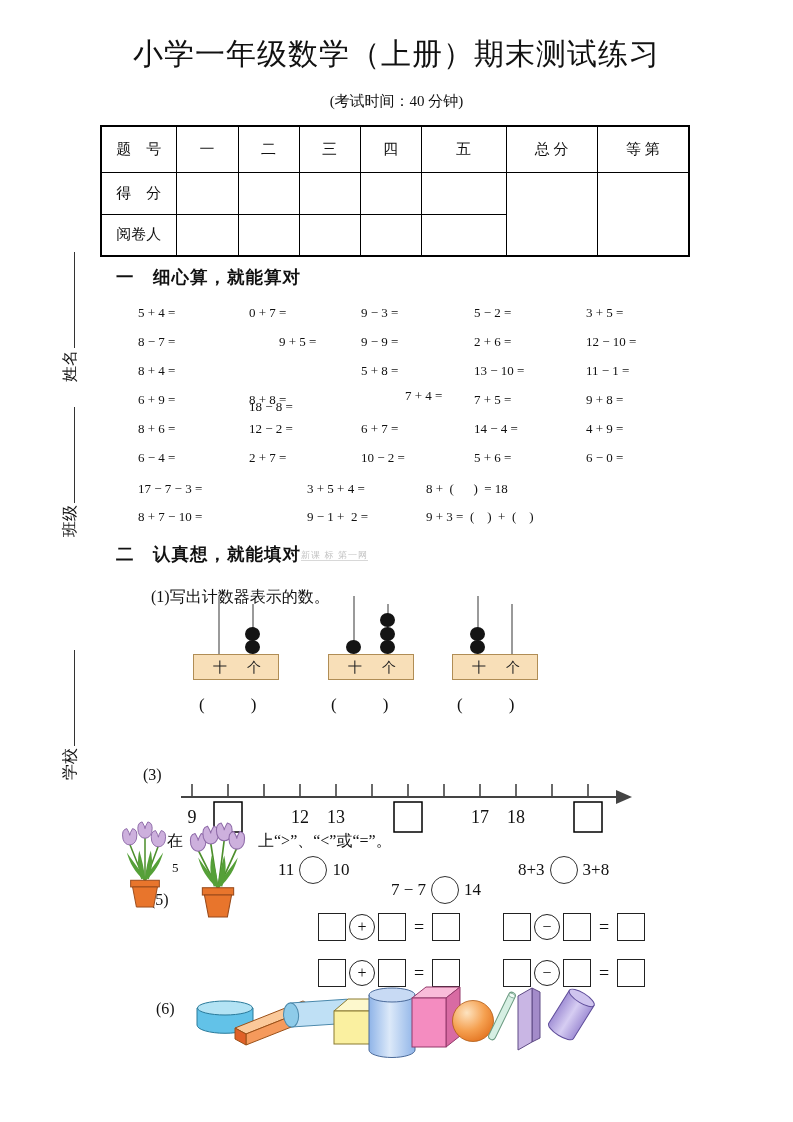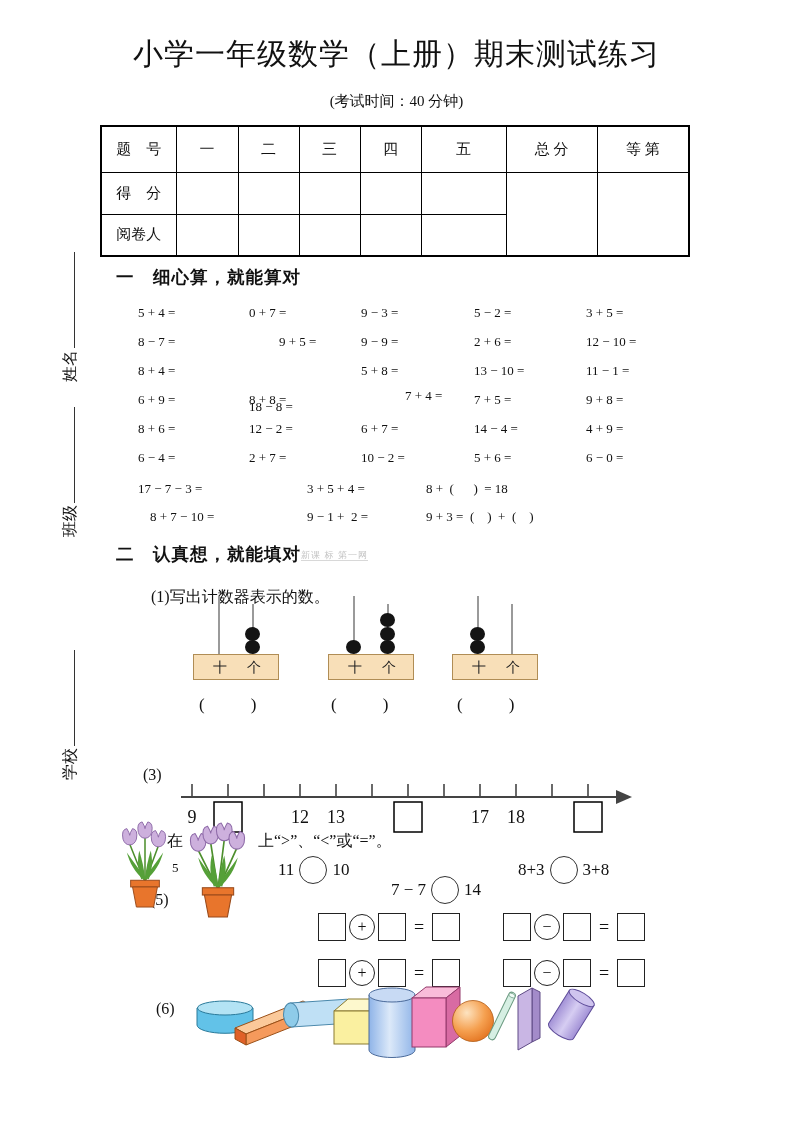--- a/index.html
+++ b/index.html
@@ -126,21 +126,21 @@
       <span class="abs equation" style="left: 474px; top: 421px;">14 − 4 =</span>
       <span class="abs equation" style="left: 586px; top: 421px;">4 + 9 =</span>
       <span class="abs equation" style="left: 138px; top: 450px;">6 − 4 =</span>
       <span class="abs equation" style="left: 249px; top: 450px;">2 + 7 =</span>
       <span class="abs equation" style="left: 361px; top: 450px;">10 − 2 =</span>
       <span class="abs equation" style="left: 474px; top: 450px;">5 + 6 =</span>
       <span class="abs equation" style="left: 586px; top: 450px;">6 − 0 =</span>
       <span class="abs equation" style="left: 138px; top: 481px;">17 − 7 − 3 =</span>
       <span class="abs equation" style="left: 307px; top: 481px;">3 + 5 + 4 =</span>
       <span class="abs equation" style="left: 426px; top: 481px;">8 +  (      )  = 18</span>
-      <span class="abs equation" style="left: 150px; top: 509px;">8 + 7 − 10 =</span>
+      <span class="abs equation" style="left: 138px; top: 509px;">8 + 7 − 10 =</span>
       <span class="abs equation" style="left: 307px; top: 509px;">9 − 1 +  2 =</span>
       <span class="abs equation" style="left: 426px; top: 509px;">9 + 3 =  (    )  +  (    )</span>
     </div>
 
   <div class="abs heading" style="left:116px;top:542px">
     <span>二　认真想，就能填对</span><span class="watermark" style="color:#c3c3c3">新课 标 第一网</span>
   </div>
 
   <div class="abs qtext" style="left:151px;top:587px">(1)写出计数器表示的数。</div>
   <div id="counters">

